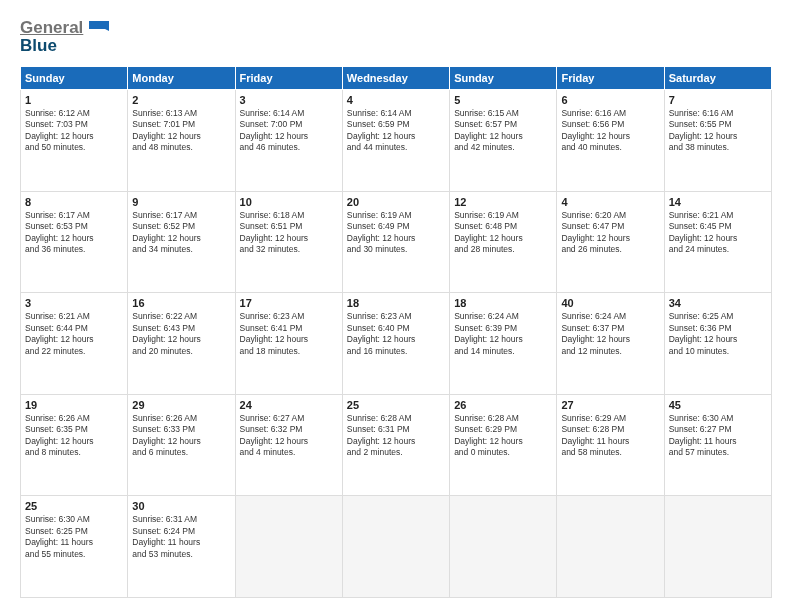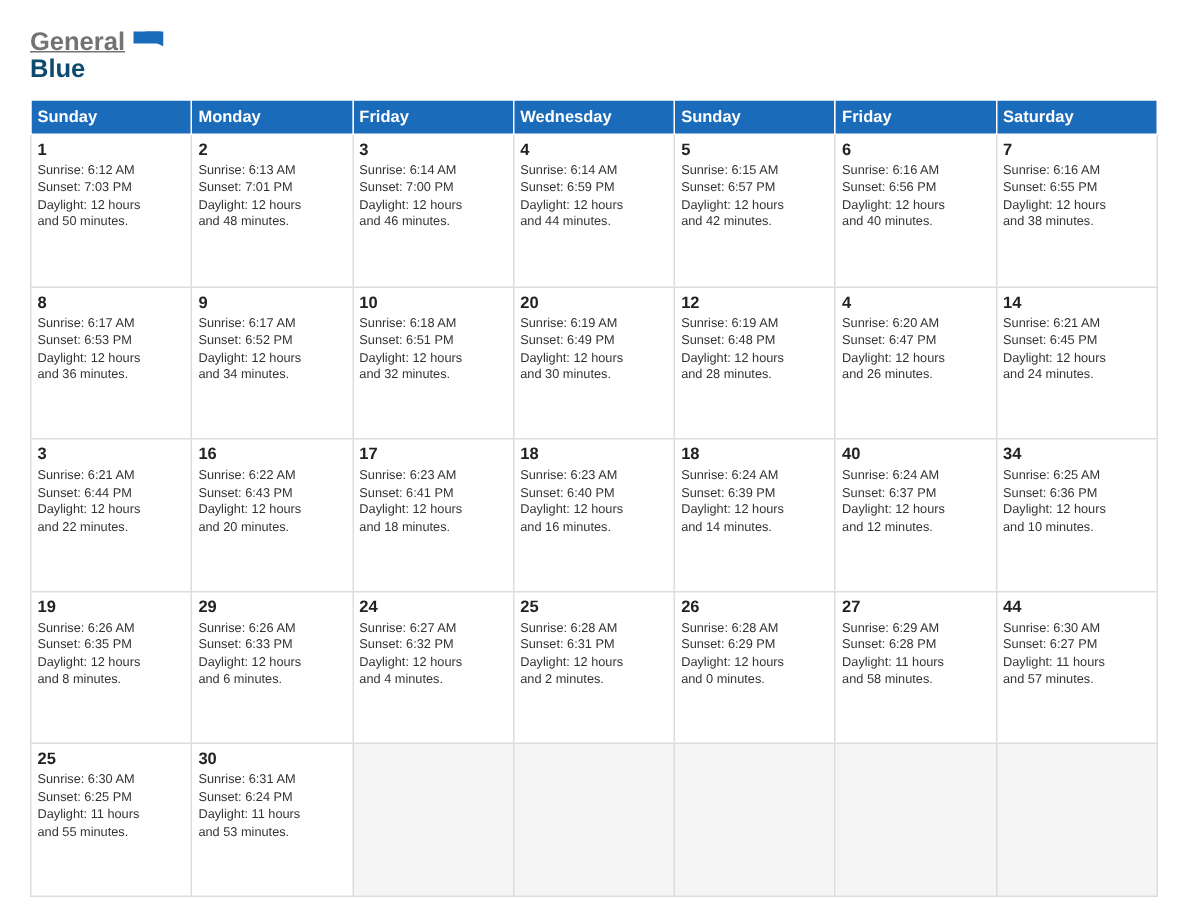--- a/index.html
+++ b/index.html
@@ -233,21 +233,21 @@
           </td>
           <td>
             <span class="day-num">26</span>
             <div class="day-detail">Sunrise: 6:28 AM<br>Sunset: 6:29 PM<br>Daylight: 12 hours<br>and 0 minutes.</div>
           </td>
           <td>
             <span class="day-num">27</span>
             <div class="day-detail">Sunrise: 6:29 AM<br>Sunset: 6:28 PM<br>Daylight: 11 hours<br>and 58 minutes.</div>
           </td>
           <td>
-            <span class="day-num">44</span>
+            <span class="day-num">45</span>
             <div class="day-detail">Sunrise: 6:30 AM<br>Sunset: 6:27 PM<br>Daylight: 11 hours<br>and 57 minutes.</div>
           </td>
         </tr>
         <tr>
           <td>
             <span class="day-num">25</span>
             <div class="day-detail">Sunrise: 6:30 AM<br>Sunset: 6:25 PM<br>Daylight: 11 hours<br>and 55 minutes.</div>
           </td>
           <td>
             <span class="day-num">30</span>

